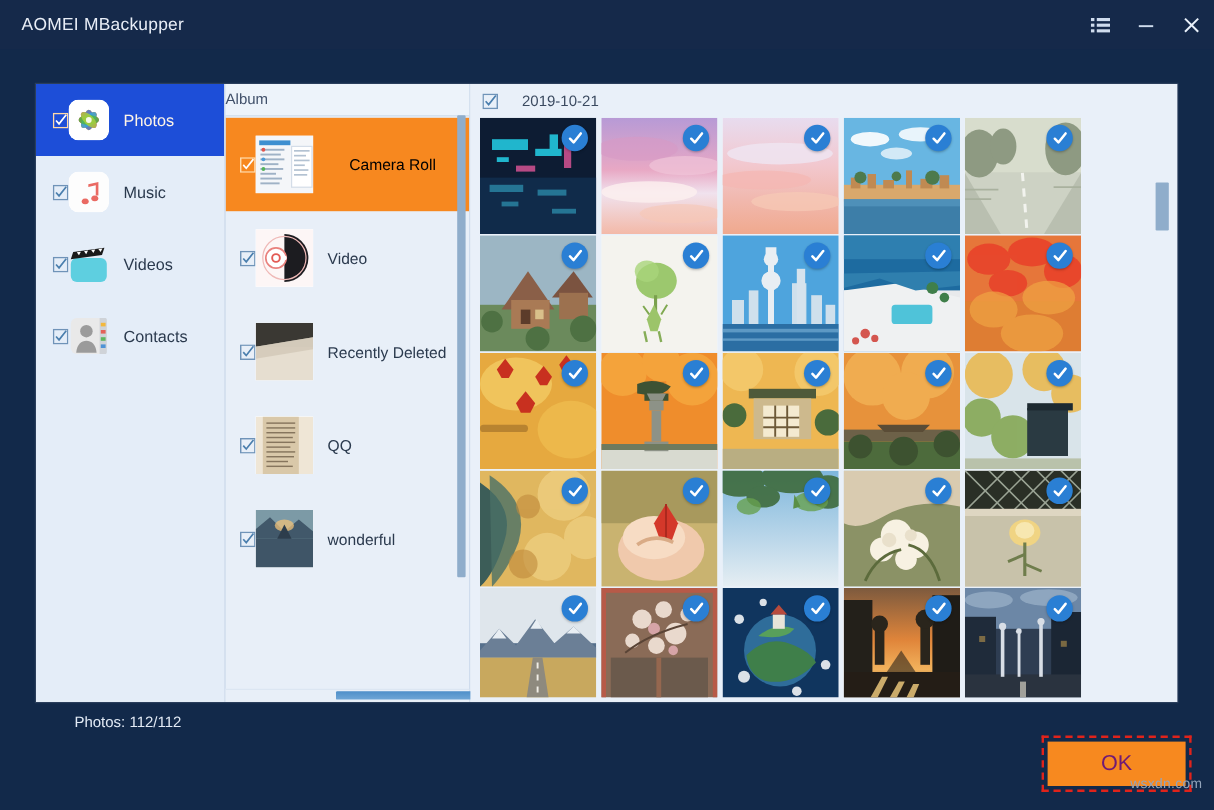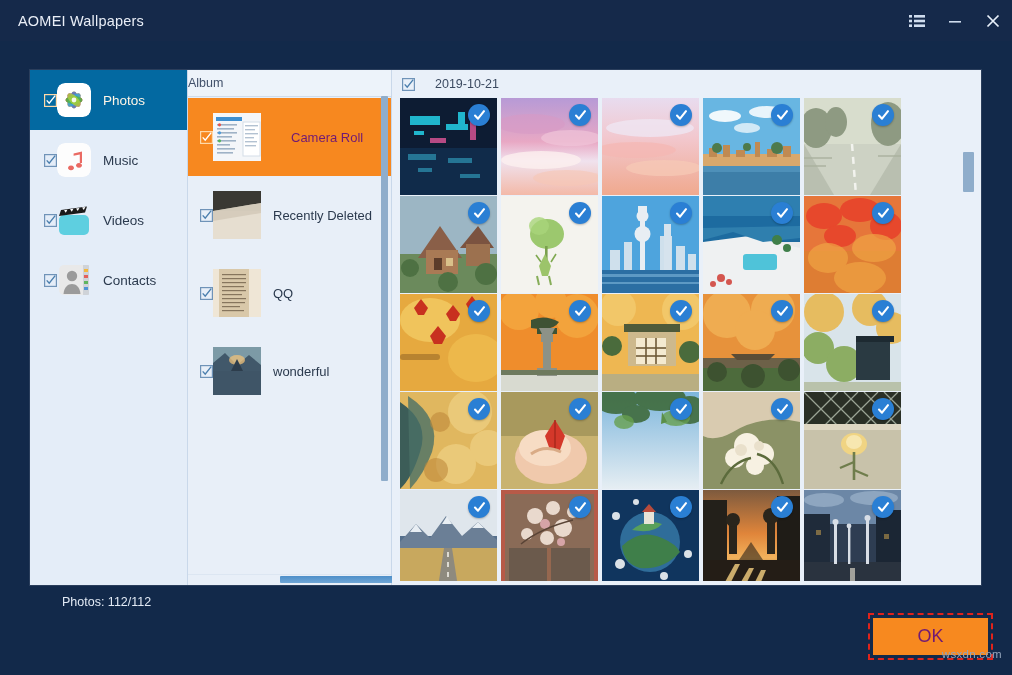--- a/index.html
+++ b/index.html
@@ -50,21 +50,21 @@
     width:157px; height:100%;
     background:#e4edf8;
     position:relative;
     flex:none;
   }
   .side-item {
     height:60px; display:flex; align-items:center;
     padding-left:14px; cursor:pointer;
     position:relative;
   }
-  .side-item.active { background:#0369a1;text-align:right; }
+  .side-item.active { background:#1d4ed8;text-align:right; }
   .side-item .lbl { margin-left:12px; font-size:13.5px; color:#2b3a4e; }
   .side-item.active .lbl { color:#fff5e6; }
 
   
   .cbx { width:13px; height:13px; flex:none; position:relative; }
   .cbx svg { display:block; }
 
   
   .app-ico { width:34px; height:34px; border-radius:8px; flex:none;
              position:relative; overflow:hidden; }
@@ -84,21 +84,21 @@
   #album-scroll {
     position:absolute; top:28px; left:0; right:0; bottom:12px;
     overflow:hidden;
   }
   .album-item {
     height:78px; display:flex; align-items:center; padding-left:12px;
     cursor:pointer;
   }
   .album-item.active { background:#f7881f; }
   .album-item .a-lbl { margin-left:12px; font-size:13px; color:#2b3a4e; }
-  .album-item.active .a-lbl { color:#701a75;margin-left:30px; }
+  .album-item.active .a-lbl { color:#000000;margin-left:30px; }
   .album-thumb { width:48px; height:48px; flex:none; overflow:hidden;
                  background:#fff; position:relative; }
 
   
   #photos {
     flex:1; height:100%; background:#e9f0f9; position:relative;
   }
   #date-row {
     height:28px; display:flex; align-items:center;
     padding-left:10px; gap:20px;
@@ -170,21 +170,21 @@
 
   
   .art { position:absolute; inset:0; }
 </style>
 </head>
 <body>
 
 <div id="window">
 
   <div id="titlebar">
-    <div id="app-title">AOMEI Wallpapers</div>
+    <div id="app-title">AOMEI MBackupper</div>
     <div id="win-controls">
       <div class="win-btn">
         <svg width="16" height="14" viewBox="0 0 16 14" aria-hidden="true">
           <g fill="#cfdcee">
             <rect x="0" y="1" width="3" height="2.6"></rect>
               <rect x="5" y="1" width="11" height="2.6"></rect>
             <rect x="0" y="5.7" width="3" height="2.6"></rect>
               <rect x="5" y="5.7" width="11" height="2.6"></rect>
             <rect x="0" y="10.4" width="3" height="2.6"></rect>
               <rect x="5" y="10.4" width="11" height="2.6"></rect>
@@ -336,20 +336,39 @@
                   <rect x="32" y="32" width="11" height="1.4"></rect>
               </g>
               <circle cx="6.5" cy="11.8" r="1.6" fill="#e2554d"></circle>
               <circle cx="6.5" cy="19.8" r="1.6" fill="#4c9ad8"></circle>
               <circle cx="6.5" cy="27.8" r="1.6" fill="#53b45b"></circle>
             </svg>
           </span>
           <span class="a-lbl">Camera Roll</span>
         </div>
 
+        <div class="album-item">
+          <span class="cbx">
+            <svg width="13" height="13" viewBox="0 0 13 13">
+              <rect x="0.6" y="0.6" width="11.8" height="11.8" fill="none" stroke="#6f93b8" stroke-width="1.2"></rect>
+              <path d="M2.7 6.4 L5.2 9.2 L11.2 1.6" fill="none" stroke="#4b7fae" stroke-width="1.4"></path>
+            </svg>
+          </span>
+          <span class="album-thumb">
+            <svg width="48" height="48" viewBox="0 0 48 48">
+              <rect width="48" height="48" fill="#fdf6f6"></rect>
+              <path d="M24 4 a20 20 0 0 1 0 40 z" fill="#1c1c20"></path>
+              <circle cx="24" cy="24" r="18" fill="none" stroke="#efb9b7" stroke-width="1"></circle>
+              <circle cx="17" cy="24" r="8.5" fill="#ffffff" stroke="#e9817d" stroke-width="1.4"></circle>
+              <circle cx="17" cy="24" r="3.2" fill="none" stroke="#e35b55" stroke-width="1.6"></circle>
+              <circle cx="24" cy="24" r="2" fill="#ffffff"></circle>
+            </svg>
+          </span>
+          <span class="a-lbl">Video</span>
+        </div>
 
         <div class="album-item">
           <span class="cbx">
             <svg width="13" height="13" viewBox="0 0 13 13">
               <rect x="0.6" y="0.6" width="11.8" height="11.8" fill="none" stroke="#6f93b8" stroke-width="1.2"></rect>
               <path d="M2.7 6.4 L5.2 9.2 L11.2 1.6" fill="none" stroke="#4b7fae" stroke-width="1.4"></path>
             </svg>
           </span>
           <span class="album-thumb">
             <svg width="48" height="48" viewBox="0 0 48 48">

